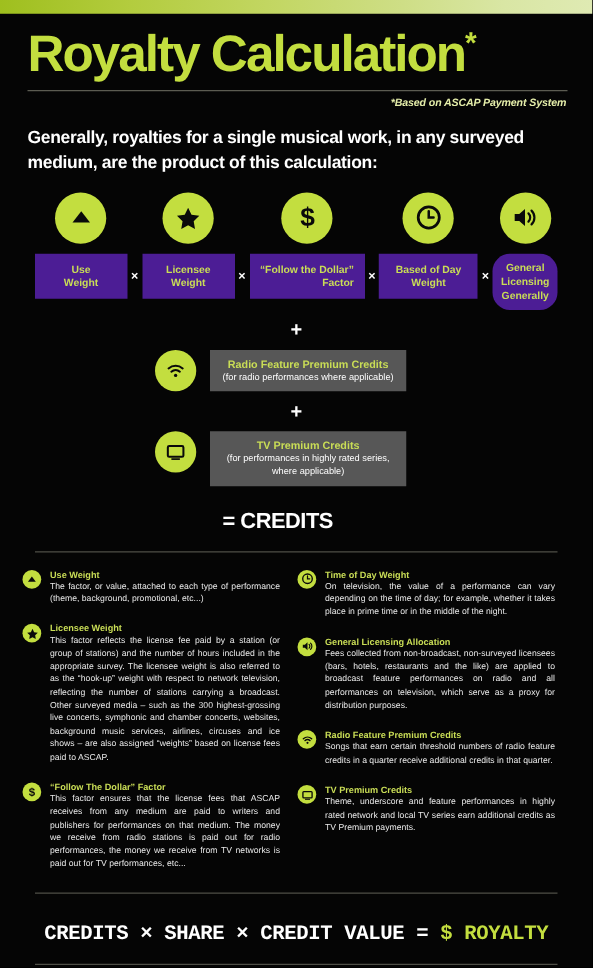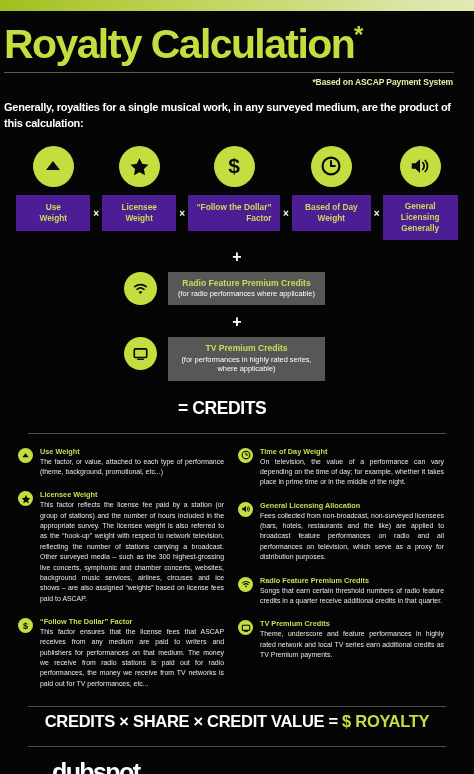--- a/index.html
+++ b/index.html
@@ -11,33 +11,33 @@
   }
   #page { width:474px; height:774px; background:#050505; position:relative; }
 
   
   .topbar {
     height:11px; width:100%;
     background:linear-gradient(to right,#9fbf1e 0%,#b3cc3e 22%,#c2d661 45%,#cede86 68%,#d9e6a4 85%,#dfeab3 100%);
   }
 
   
-  .header { padding:12px 20px 0 4px; }
+  .header { padding:12px 20px 0 22px; }
   .title {
     font-size:41px; font-weight:bold; color:#c3de3f;
     letter-spacing:-1.6px; line-height:1.02;
   }
   .title .star { font-size:24px; vertical-align:super; }
   .rule-top { height:1px; background:#5c5c52; margin:7px 0 4px 0; }
   .subtitle {
-    text-align:right; font-size:8.5px; font-weight:bold;
+    text-align:right; font-size:8.5px; font-style:italic; font-weight:bold;
     color:#e4eda9; letter-spacing:-0.1px; padding-right:1px;
   }
   .intro {
-    margin-top:13px; font-size:11px; font-weight:bold; color:#ffffff;
+    margin-top:13px; font-size:14px; font-weight:bold; color:#ffffff;
     line-height:1.42; letter-spacing:-0.25px;
   }
 
   
   .formula-row {
     margin-top:14px; padding:0 10px;
     display:flex; align-items:flex-start; justify-content:center;
   }
   .fcol { display:flex; flex-direction:column; align-items:center; }
   .circle {
@@ -48,21 +48,21 @@
   .gbox {
     background:#4c1d95; color:#c9dd56;
     font-size:8.3px; font-weight:bold; line-height:1.32; text-align:center;
     padding:7px 4px; margin-top:8px;
     display:flex; align-items:center; justify-content:center;
   }
   .gbox.w1 { width:74px; height:36px; }
   .gbox.w2 { width:74px; height:36px; }
   .gbox.w3 { width:92px; height:36px;text-align:right; }
   .gbox.w4 { width:79px; height:36px; }
-  .gbox.w5 { width:75px; height:45px; }
+  .gbox.w5 { width:52px; height:45px;border-radius:14px; }
   .times {
     color:#fff; font-size:10px; font-weight:bold;
     align-self:flex-start; margin-top:62px; padding:0 3px;
   }
 
   .plus {
     text-align:center; color:#fff; font-size:16px; font-weight:bold;
     margin:8px 0 6px 0;
   }
 
@@ -97,22 +97,22 @@
   .ltext { margin-left:7px; }
   .lhead { color:#c9dd56; font-size:7.3px; font-weight:bold; margin-bottom:1px; }
   .lbody {
     color:#e9e9e9; font-size:6.9px; line-height:1.5;
     text-align:justify; letter-spacing:0.02px;
   }
 
   
   .rule-bot { height:1px; background:#4f4f47; margin:4px 28px 0 28px; }
   .bottom-formula {
-    margin-top:5px; text-align:center;
-    font-size:16.5px; font-weight:bold; color:#fff; letter-spacing:-0.3px;
+    margin-top:22px; text-align:center;
+    font-size:16.5px; font-weight:bold; color:#fff; letter-spacing:-0.3px;font-family:Liberation Mono, monospace;
   }
   .bottom-formula .royalty { color:#c3de3f; }
 
   .rule-foot { height:1px; background:#4f4f47; margin:15px 28px 0 28px; }
 
   
   .footer {
     margin-top:11px; padding:0 24px;
     display:flex; align-items:center;
   }

